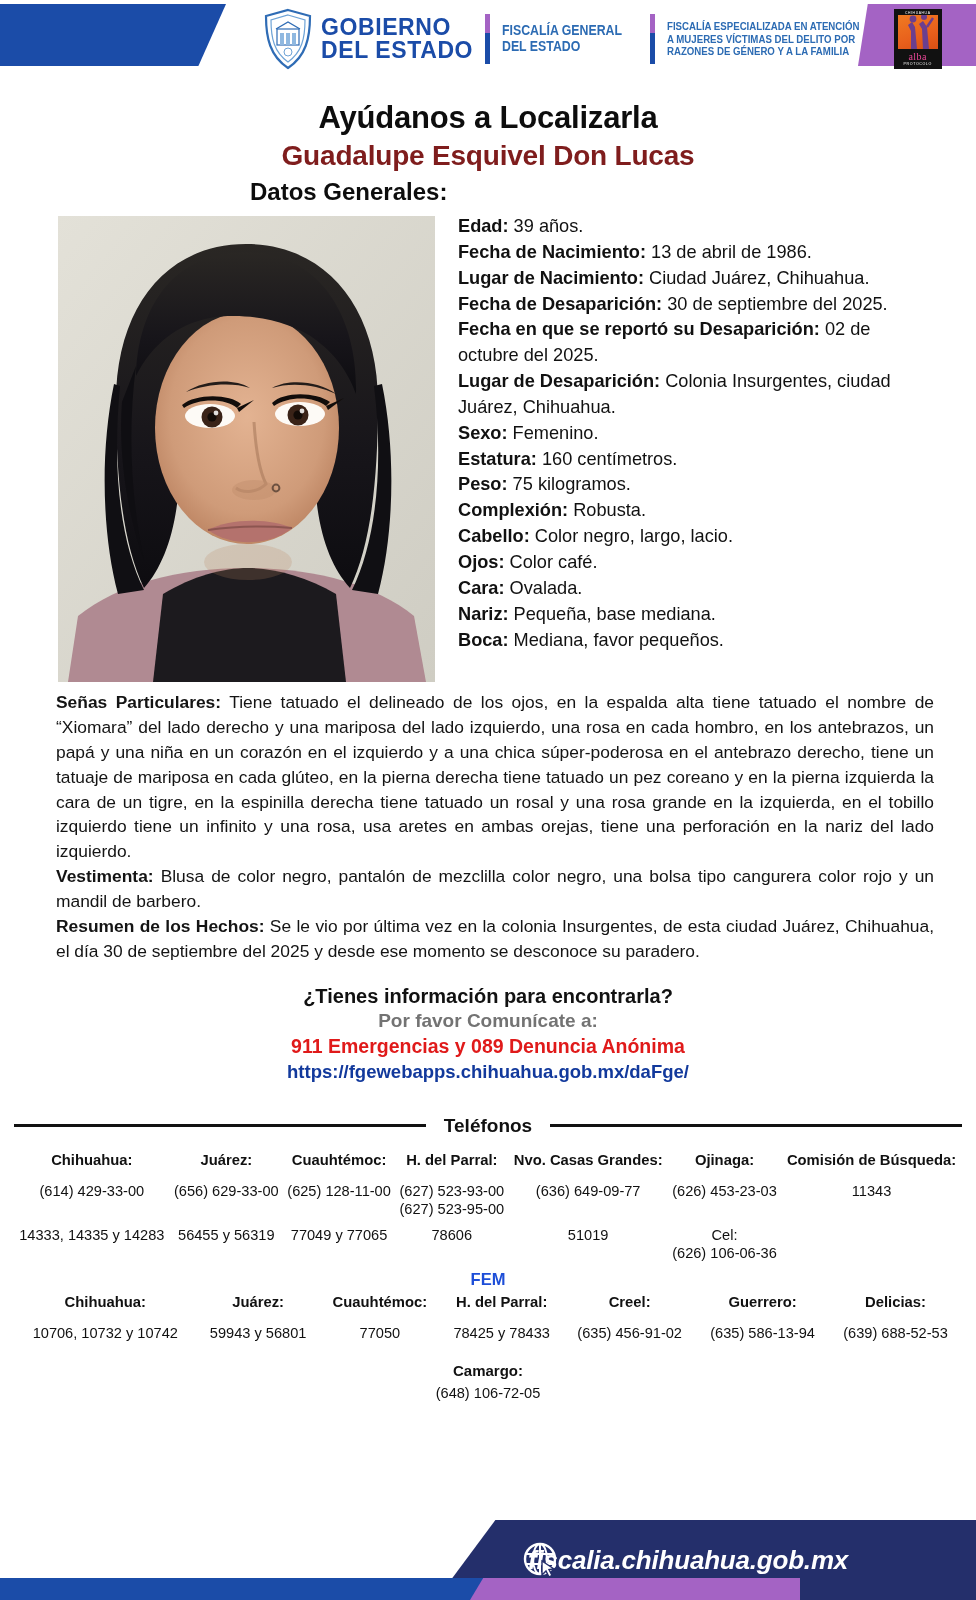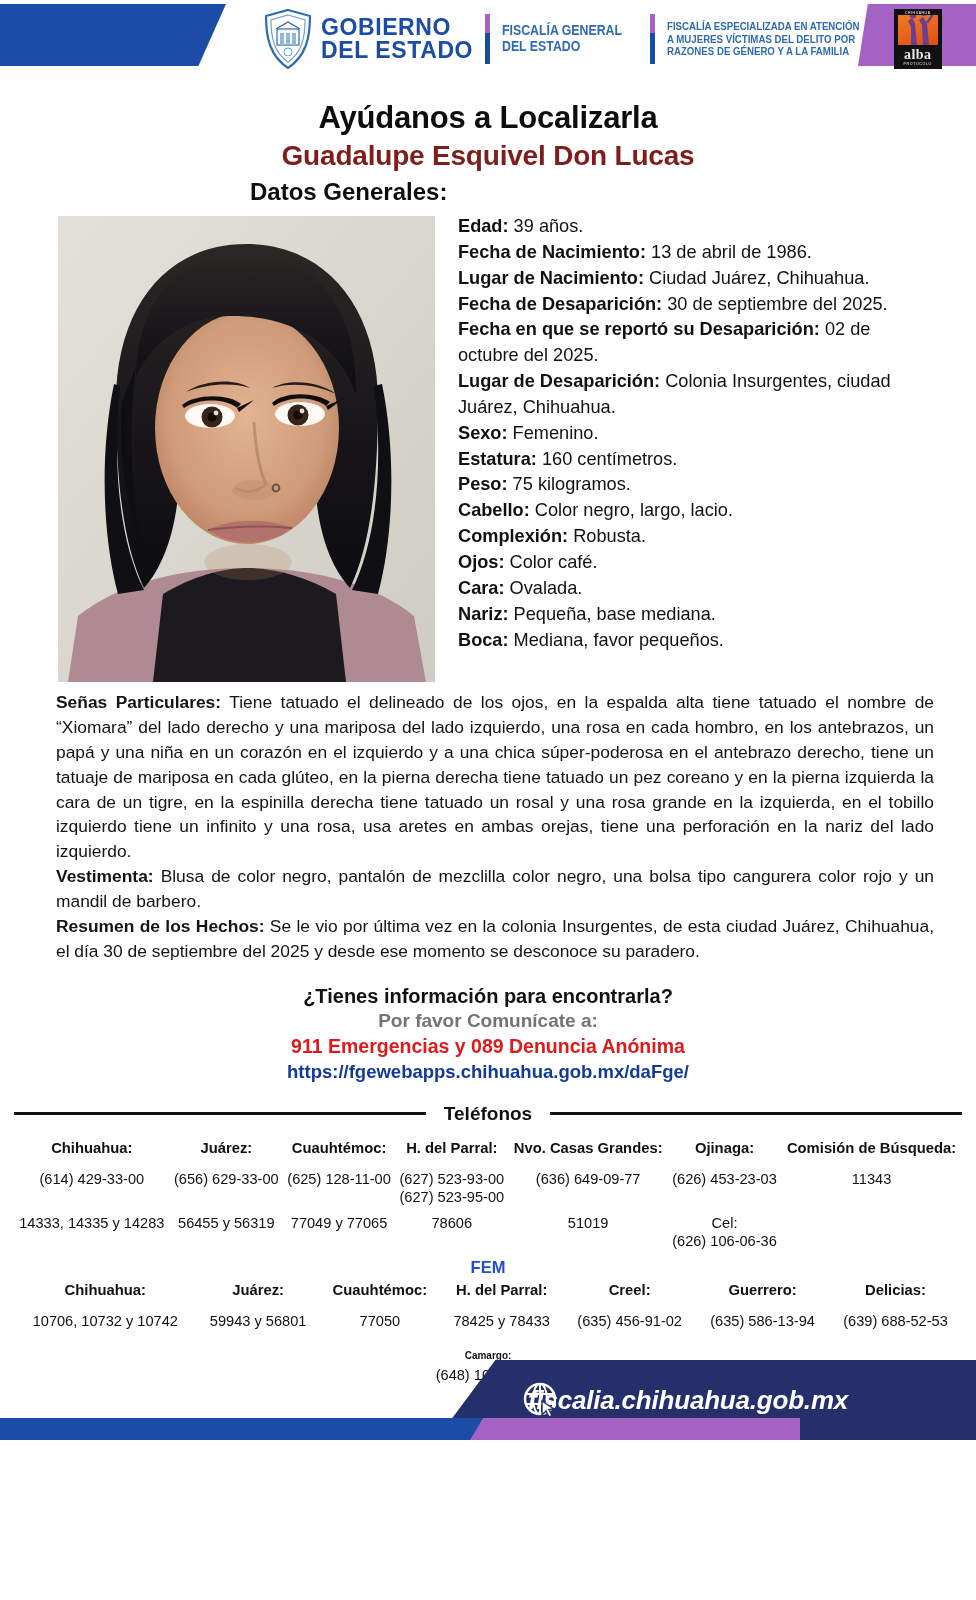--- a/index.html
+++ b/index.html
@@ -8,21 +8,21 @@
     width: 976px;
     height: 1600px;
     background: #ffffff;
     font-family: "Liberation Sans", sans-serif;
     overflow: hidden;
   }
 
   .poster {
     position: relative;
     width: 976px;
-    height: 1440px;
+    height: 1600px;
     background: #ffffff;
   }
 
   
   .header {
     position: relative;
     width: 976px;
     height: 88px;
     background: #ffffff;
   }
@@ -104,23 +104,23 @@
     width: 40px; height: 38px;
     background: linear-gradient(160deg, #f07a22 0%, #e8601c 60%, #d94f14 100%);
     position: relative;
     overflow: hidden;
   }
   .alba-fig {
     position: absolute;
     bottom: 0; left: 0; right: 0;
   }
   .alba-word {
-    color: #e5e5e5;
-    font-size: 14px;
-    font-weight: bold;
+    color: #ec4899;
+    font-size: 10px;
+    font-weight: normal;
     letter-spacing: 0.5px;
     line-height: 1;
     margin-top: 3px;
     font-family: "Liberation Serif", serif;
   }
   .alba-sub {
     color: #fff;
     font-size: 3.6px;
     letter-spacing: 0.6px;
     line-height: 1;
@@ -210,21 +210,21 @@
     font-size: 19.5px; font-weight: bold; color: #e01a1a; margin-top: 3px;
   }
   .contact .url {
     font-size: 18.5px; font-weight: bold; color: #12399c; margin-top: 3px;
   }
 
   
   .tel-divider {
     display: flex;
     align-items: center;
-    margin: 20px 14px 0 14px;
+    margin: 32px 14px 0 14px;
   }
   .tel-divider .line { flex: 1; height: 3px; background: #111; }
   .tel-divider .line.left { margin-right: 18px; }
   .tel-divider .line.right { margin-left: 18px; }
   .tel-divider .lbl {
     font-size: 19px; font-weight: bold; color: #111;
   }
 
   
   .phones {
@@ -257,21 +257,21 @@
     font-size: 16.5px;
     font-weight: bold;
     color: #1d4ed8;
     margin-top: 2px;
     margin-bottom: 2px;
   }
   .camargo {
     text-align: center;
     margin-top: 14px;
   }
-  .camargo .c-lbl { font-size: 10px; font-weight: bold; color:#111; }
+  .camargo .c-lbl { font-size: 15px; font-weight: bold; color:#111; }
   .camargo .c-num { font-size: 14.6px; color:#111; margin-top: 6px; }
 
   
   .footer {
     position: absolute;
     left: 0; bottom: 0;
     width: 976px;
     height: 98px;
   }
   .ftr-navy {
@@ -441,22 +441,22 @@
     <div class="fields">
       <div class="f"><b>Edad:</b> <span>39 años.</span></div>
       <div class="f"><b>Fecha de Nacimiento:</b> <span>13 de abril de 1986.</span></div>
       <div class="f"><b>Lugar de Nacimiento:</b> <span>Ciudad Juárez, Chihuahua.</span></div>
       <div class="f"><b>Fecha de Desaparición:</b> <span>30 de septiembre del 2025.</span></div>
       <div class="f"><b>Fecha en que se reportó su Desaparición:</b> <span>02 de octubre del 2025.</span></div>
       <div class="f"><b>Lugar de Desaparición:</b> <span>Colonia Insurgentes, ciudad Juárez, Chihuahua.</span></div>
       <div class="f"><b>Sexo:</b> <span>Femenino.</span></div>
       <div class="f"><b>Estatura:</b> <span>160 centímetros.</span></div>
       <div class="f"><b>Peso:</b> <span>75 kilogramos.</span></div>
+      <div class="f"><b>Complexión:</b> <span>Robusta.</span></div>
       <div class="f"><b>Cabello:</b> <span>Color negro, largo, lacio.</span></div>
-      <div class="f"><b>Complexión:</b> <span>Robusta.</span></div>
       <div class="f"><b>Ojos:</b> <span>Color café.</span></div>
       <div class="f"><b>Cara:</b> <span>Ovalada.</span></div>
       <div class="f"><b>Nariz:</b> <span>Pequeña, base mediana.</span></div>
       <div class="f"><b>Boca:</b> <span>Mediana, favor pequeños.</span></div>
     </div>
 
   </div>
 
   <div class="paras">
     <p><b>Señas Particulares:</b><span> Tiene tatuado el delineado de los ojos, en la espalda alta tiene tatuado el nombre de “Xiomara” del lado derecho y una mariposa del lado izquierdo, una rosa en cada hombro, en los antebrazos, un papá y una niña en un corazón en el izquierdo y a una chica súper-poderosa en el antebrazo derecho, tiene un tatuaje de mariposa en cada glúteo, en la pierna derecha tiene tatuado un pez coreano y en la pierna izquierda la cara de un tigre, en la espinilla derecha tiene tatuado un rosal  y una rosa grande en la izquierda, en el tobillo izquierdo tiene un infinito y una rosa, usa aretes en ambas orejas, tiene una perforación en la nariz del lado izquierdo.</span></p>

